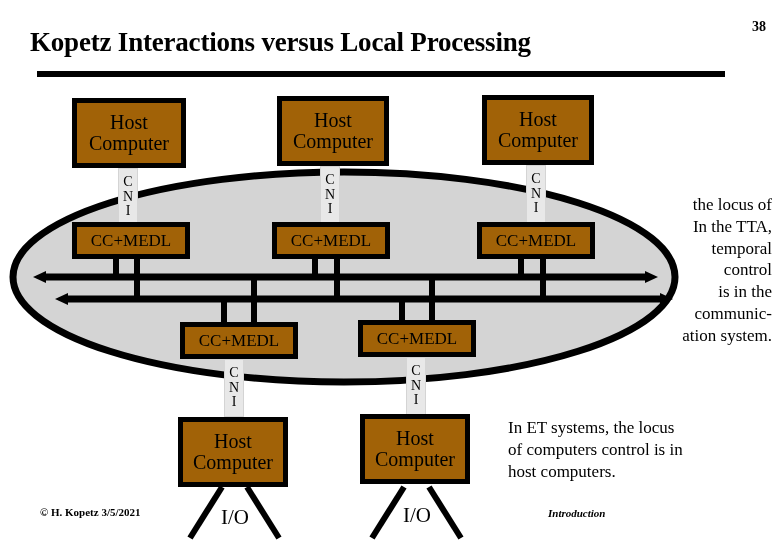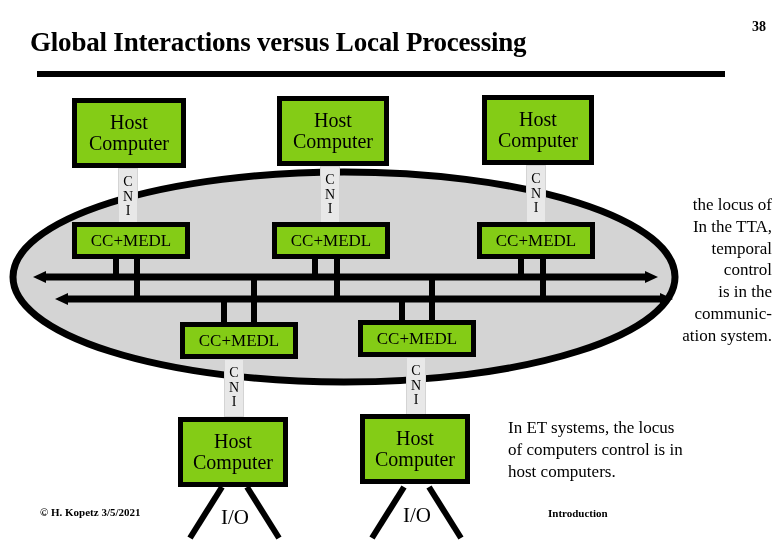--- a/index.html
+++ b/index.html
@@ -67,21 +67,21 @@
     top: 0;
     width: 780px;
     height: 540px;
     pointer-events: none;
   }
 
   
   .node-box {
     position: absolute;
     box-sizing: border-box;
-    background: #84cc16;
+    background: #a16207;
     border: 5px solid #000000;
     display: flex;
     align-items: center;
     justify-content: center;
     text-align: center;
     color: #000;
     font-family: "Liberation Serif", "DejaVu Serif", serif;
     line-height: 1.04;
   }
   .host-box {
@@ -149,38 +149,39 @@
     color: #000;
   }
   #footer-section {
     position: absolute;
     left: 548px;
     top: 507px;
     font-family: "Liberation Serif", "DejaVu Serif", serif;
     font-weight: bold;
     font-size: 11px;
     color: #000;
+    font-style: italic;
   }
 
   
   .io-label {
     position: absolute;
     font-family: "Liberation Serif", "DejaVu Serif", serif;
     font-size: 21px;
     color: #000;
     text-align: center;
   }
 </style>
 </head>
 <body>
 
 <div id="slide">
 
   <div id="page-number">38</div>
-  <div id="slide-title">Global Interactions versus Local Processing</div>
+  <div id="slide-title">Kopetz Interactions versus Local Processing</div>
   <div id="title-rule"></div>
 
   <div id="diagram">
 
     <svg id="bus-svg" viewBox="0 0 780 540">
       <defs>
         <marker id="arrL" markerWidth="14" markerHeight="12" refX="13" refY="6" orient="auto" markerUnits="userSpaceOnUse">
           <path d="M13,0 L13,12 L0,6 Z" fill="#000"></path>
         </marker>
         <marker id="arrR" markerWidth="14" markerHeight="12" refX="1" refY="6" orient="auto" markerUnits="userSpaceOnUse">

